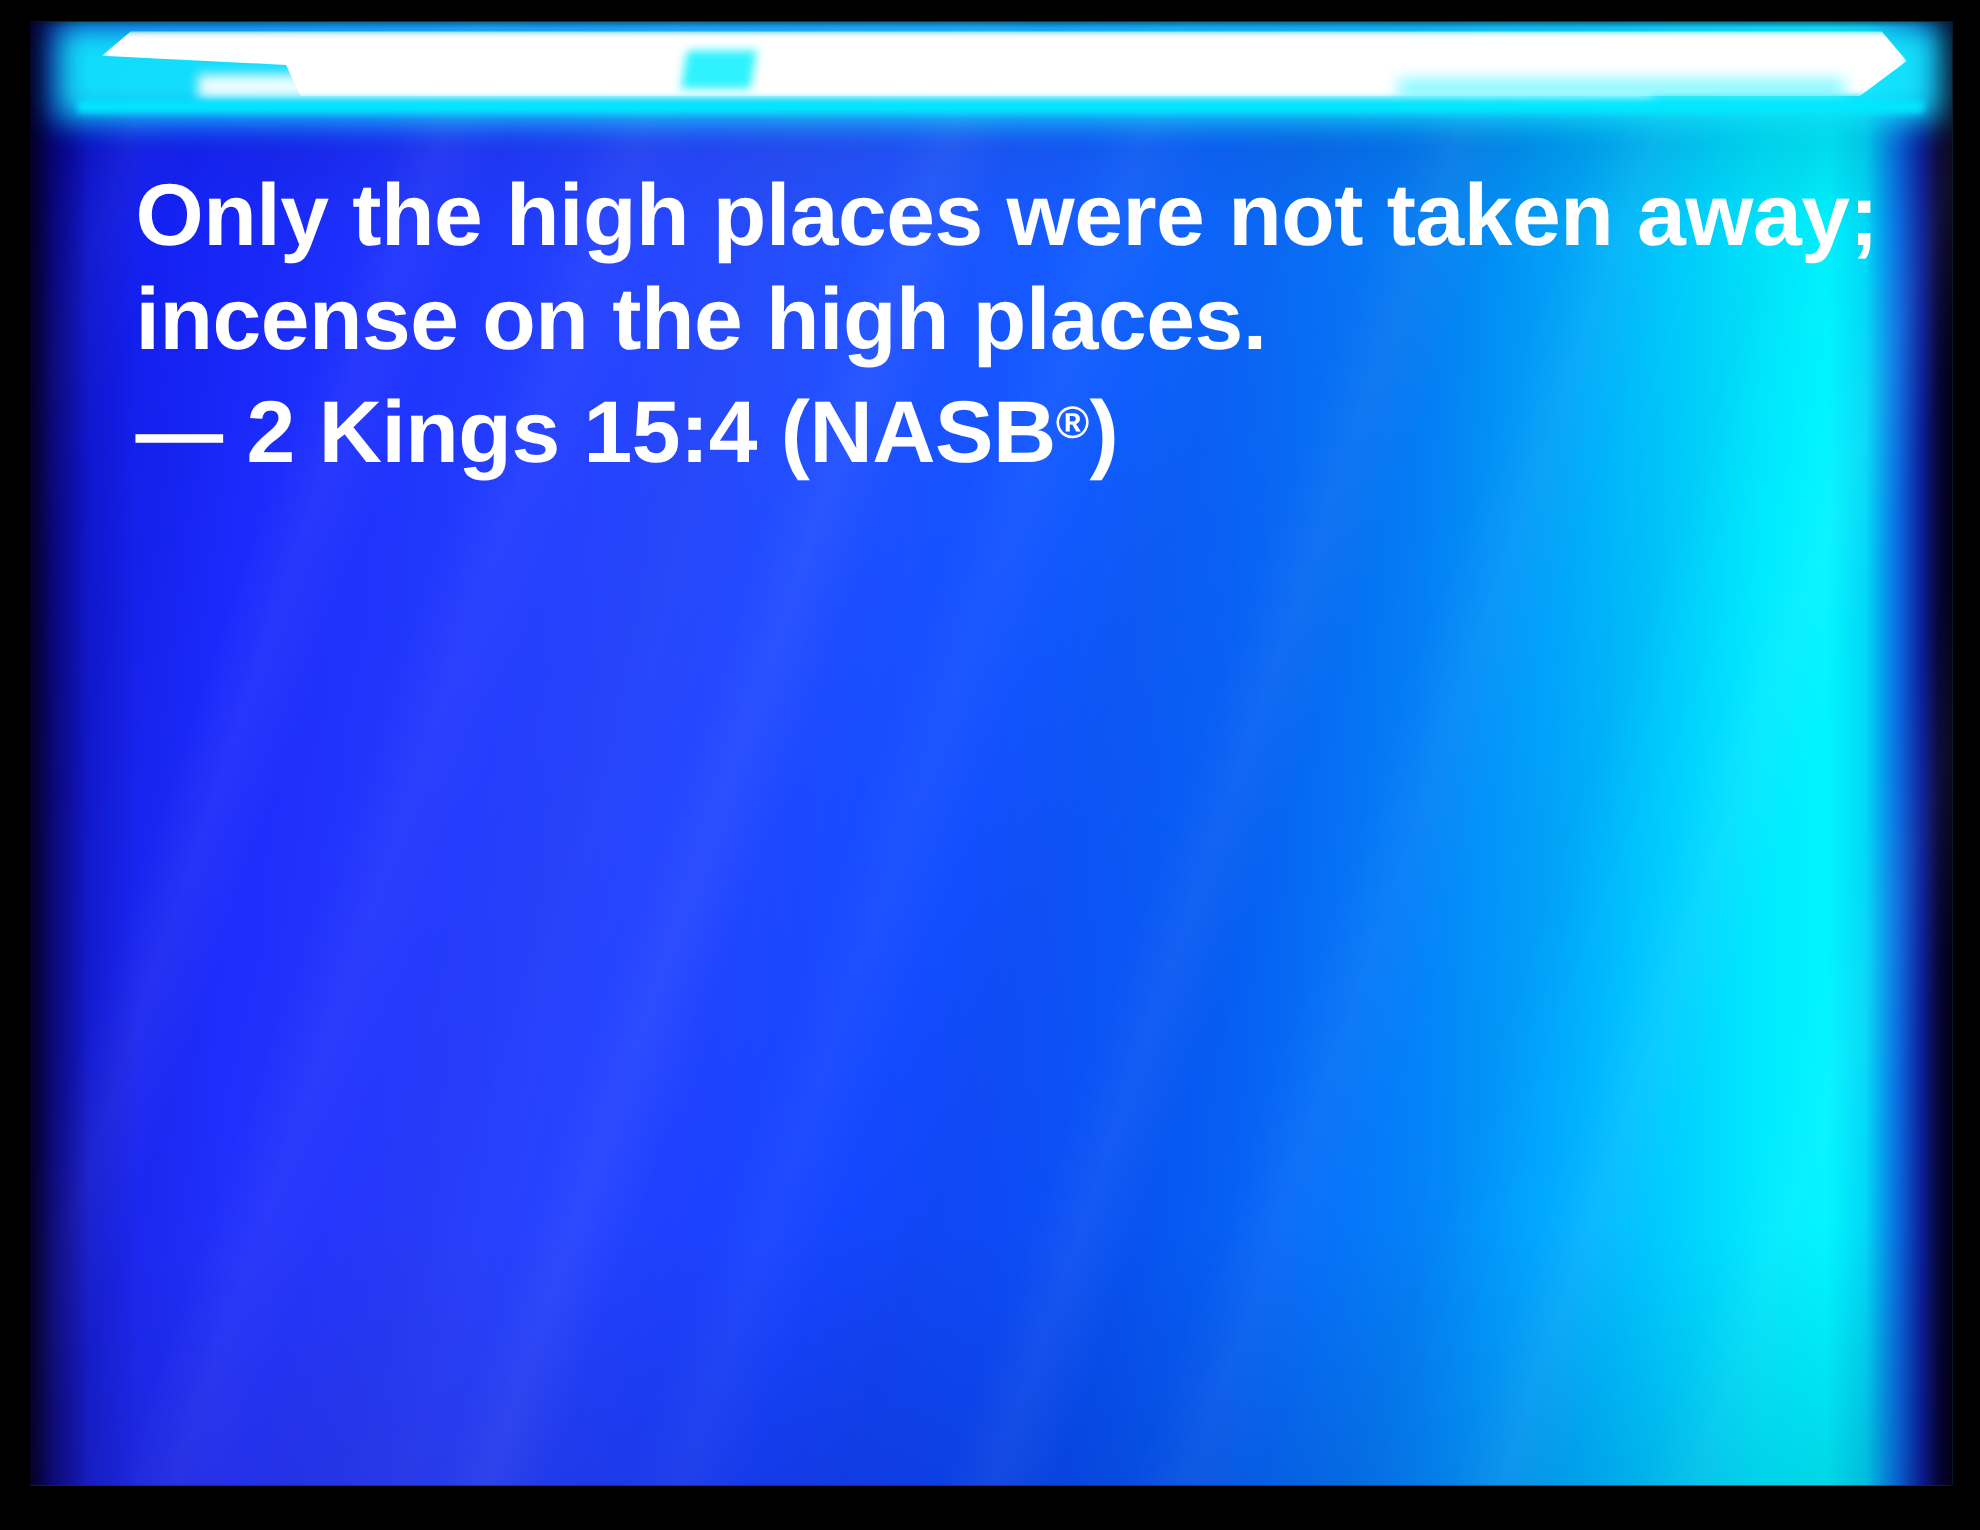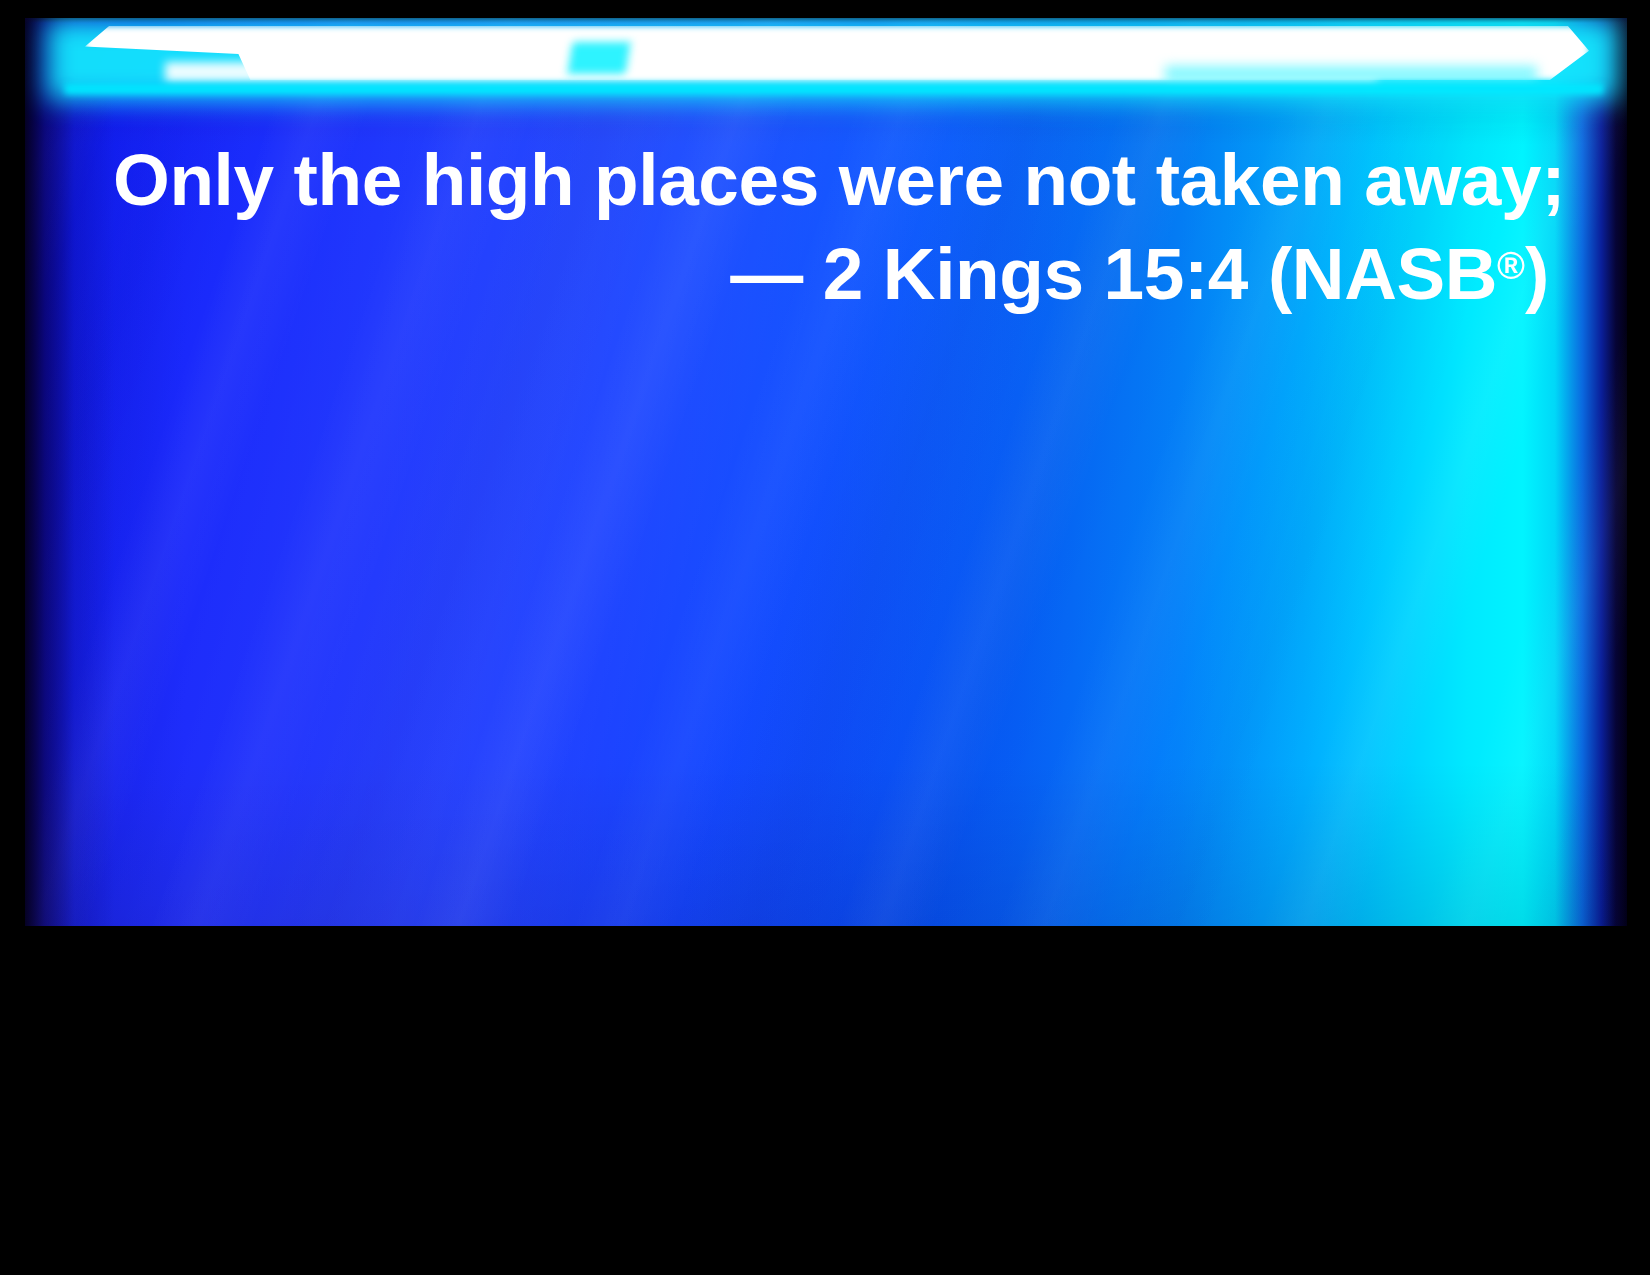--- a/index.html
+++ b/index.html
@@ -25,21 +25,21 @@
     box-sizing: border-box;
     overflow: hidden;
   }
 
   
   #slide-canvas {
     position: absolute;
     left: 25px;
     top: 18px;
     width: 1602px;
-    height: 908px;
+    height: 1220px;
     overflow: hidden;
     background: #0c4a6e;
   }
 
   
   #bg-base {
     position: absolute;
     inset: 0;
     background: linear-gradient(
       to right,
@@ -266,21 +266,21 @@
     white-space: nowrap;
   }
 
   #attribution-line {
     color: #ffffff;
     font-family: "Liberation Sans", sans-serif;
     font-weight: bold;
     font-size: 73px;
     line-height: 87px;
     letter-spacing: -0.4px;
-    text-align: right;
+    text-align: left;
     white-space: nowrap;
     padding-right: 4px;
   }
 
   .reg-mark {
     font-size: 0.52em;
     vertical-align: 0.52em;
     font-weight: bold;
     letter-spacing: 0;
   }
@@ -305,18 +305,19 @@
       <div id="top-glow-halo"></div>
       <div id="top-white-band"></div>
       <div id="top-white-streak"></div>
       <div id="top-cyan-notch"></div>
       <div id="top-cyan-wash"></div>
       <div id="top-cyan-line"></div>
     </div>
 
     <div id="verse-block">
       <div class="verse-line">Only the high places were not taken away;</div>
+      <div class="verse-line">incense on the high places.</div>
 
       <div id="attribution-line"><span>—</span><span>&nbsp;</span><span>2 Kings</span><span>&nbsp;</span><span>15:4</span><span>&nbsp;</span><span>(</span><span>NASB</span><span class="reg-mark">®</span><span>)</span></div>
     </div>
 
   </div>
 </div>
 
 </body></html>

